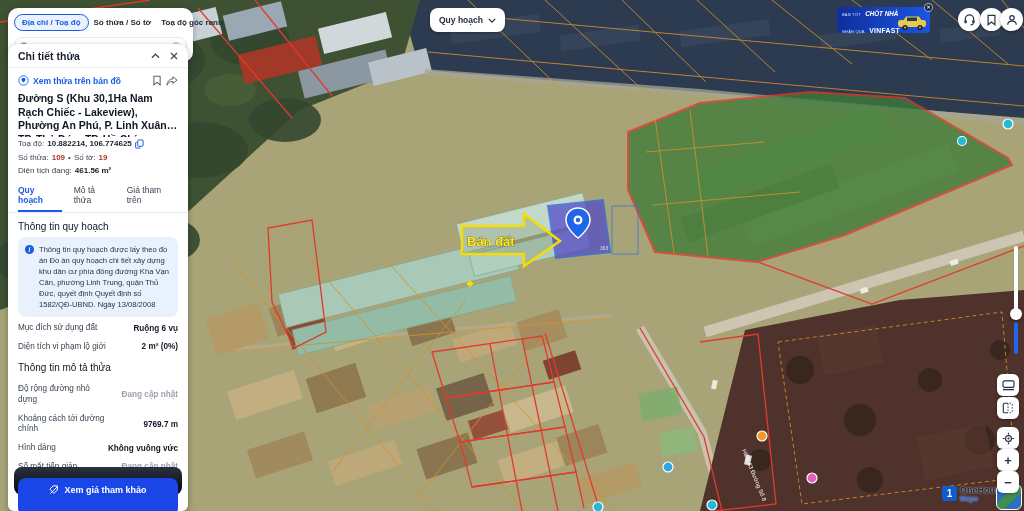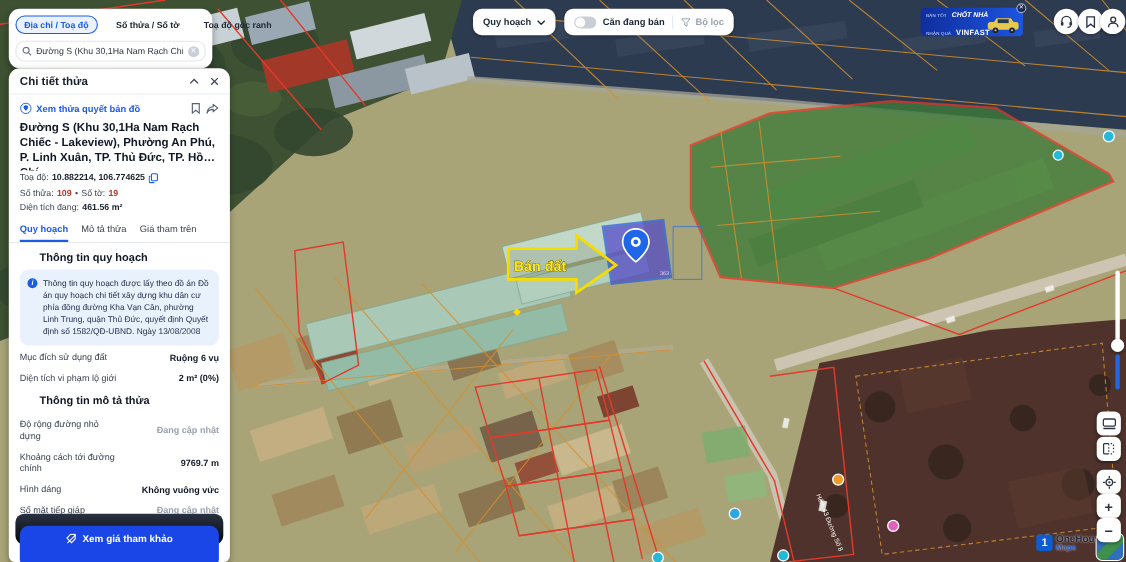--- a/index.html
+++ b/index.html
@@ -6,49 +6,49 @@
   html,body { width:1024px; height:511px; overflow:hidden; font-family:"Liberation Sans", sans-serif; }
   .stage { position:relative; width:1024px; height:511px; background:#9aa06b; overflow:hidden; }
   svg text { font-family:"Liberation Sans", sans-serif; }
 
   
   #map { position:absolute; inset:0; }
 
   
   .search-card { position:absolute; left:8px; top:8px; width:185px; background:#fff; border-radius:10px;
     box-shadow:0 2px 6px rgba(0,0,0,.3); padding:6px; z-index:30; }
-  .tabs-row { display:flex; gap:12px; align-items:center; }
+  .tabs-row { display:flex; gap:0; align-items:center; }
   .tab-pill { font-size:8px; font-weight:700; color:#222b36; padding:3px 4px; border-radius:20px;
     white-space:nowrap; border:1px solid transparent; cursor:pointer; }
   .tab-pill.active { color:#1a5ce5; background:#eaf2ff; border-color:#1a5ce5; padding:3px 7px; }
   .search-box { margin-top:6px; display:flex; align-items:center; gap:4px; border:1px solid #e4e7ec;
     border-radius:8px; height:19px; padding:0 5px; }
   .search-box input { border:none; outline:none; flex:1; font-size:8px; color:#2b3440; min-width:0;
     font-family:"Liberation Sans", sans-serif; background:transparent; }
   .clear-btn { width:10px; height:10px; border-radius:50%; background:#c9cfd8; color:#fff; font-size:7px;
     line-height:10px; text-align:center; flex:0 0 auto; }
 
   
-  .panel { position:absolute; left:8px; top:62px; bottom:0; width:201px; background:#fff;
+  .panel { position:absolute; left:8px; top:44px; bottom:0; width:180px; background:#fff;
     border-radius:10px 10px 6px 6px; box-shadow:0 2px 6px rgba(0,0,0,.3); z-index:30; overflow:hidden; }
   .panel-head { display:flex; align-items:center; justify-content:space-between; padding:6px 10px 5px;
     border-bottom:1px solid #eceef2; }
   .panel-title { font-size:10.5px; font-weight:700; color:#18202b; }
   .ph-ic { display:flex; gap:10px; align-items:center; }
   .view-row { display:flex; align-items:center; gap:4px; padding:7px 10px 5px; }
   .view-link { font-size:8.5px; font-weight:700; color:#1a5ce5; flex:1; cursor:pointer; }
   .addr { font-size:10.5px; font-weight:700; color:#101826; line-height:1.3; padding:1px 10px 4px;
     display:-webkit-box; -webkit-line-clamp:3; -webkit-box-orient:vertical; overflow:hidden; }
   .meta { font-size:8px; color:#3a4452; padding:2px 10px; display:flex; align-items:center; gap:3px; }
   .meta b { color:#18202b; font-weight:700; }
   .meta .red { color:#b5372a; font-weight:700; }
   .ptabs { display:flex; gap:12px; padding:6px 10px 0; border-bottom:1px solid #e6e9ee; margin-top:2px; }
   .ptab { font-size:8.5px; color:#3a4452; padding-bottom:5px; cursor:pointer; }
   .ptab.active { color:#1a5ce5; font-weight:700; border-bottom:2px solid #1a5ce5; }
-  .sec-h { font-size:10px; font-weight:700; color:#101826; padding:8px 10px 5px;margin-left:18px; }
+  .sec-h { font-size:10px; font-weight:400; color:#101826; padding:8px 10px 5px; }
   .notice { margin:0 10px; background:#e9f1fd; border-radius:8px; padding:7px 7px; display:flex; gap:5px; }
   .notice-txt { font-size:7.6px; color:#24324a; line-height:1.45; }
   .info-dot { width:9px; height:9px; border-radius:50%; background:#1a5ce5; color:#fff; font-size:6.5px;
     font-weight:700; text-align:center; line-height:9px; flex:0 0 auto; margin-top:1px; font-style:italic; }
   .prow { display:flex; justify-content:space-between; align-items:center; gap:8px; padding:6px 10px 2px; }
   .pl { font-size:8.2px; color:#3a4452; line-height:1.3; max-width:90px; }
   .pv { font-size:8.2px; font-weight:700; color:#101826; text-align:right; }
   .pv.muted { color:#9aa3b0; font-weight:700; }
   .cta-wrap { position:absolute; left:0; right:0; bottom:0; height:44px; }
   .dark-band { position:absolute; left:6px; right:6px; top:0; height:28px; border-radius:8px;
@@ -321,21 +321,21 @@
         <svg width="8" height="8" viewBox="0 0 8 8">
           <path d="M1,1 L7,7 M7,1 L1,7" stroke="#3f4956" stroke-width="1.2"></path>
         </svg>
       </span>
     </div>
     <div class="view-row">
       <svg width="11" height="11" viewBox="0 0 14 14">
         <circle cx="7" cy="7" r="6" fill="none" stroke="#1a5ce5" stroke-width="1.1"></circle>
         <path d="M7,3.4 c-1.7,0 -2.6,1.1 -2.6,2.4 c0,1.8 2.6,4 2.6,4 c0,0 2.6,-2.2 2.6,-4 c0,-1.3 -0.9,-2.4 -2.6,-2.4 Z" fill="#1a5ce5"></path>
       </svg>
-      <span class="view-link">Xem thửa quyết bản đồ</span>
+      <span class="view-link">Xem thửa trên bản đồ</span>
       <svg width="10" height="11" viewBox="0 0 12 14">
         <path d="M2,1.5 h8 v11 l-4,-3.2 -4,3.2 Z" fill="none" stroke="#55606e" stroke-width="1.3"></path>
       </svg>
       <svg width="12" height="10" viewBox="0 0 14 12">
         <path d="M8,1 L13,5 L8,9 V6.5 C4,6.5 2,8 1,11 C1.5,6 4,3.8 8,3.6 Z" fill="none" stroke="#55606e" stroke-width="1.2"></path>
       </svg>
     </div>
     <div class="addr">Đường S (Khu 30,1Ha Nam Rạch Chiếc - Lakeview), Phường An Phú, P. Linh Xuân, TP. Thủ Đức, TP. Hồ Chí...</div>
     <div class="meta">
       <span>Toạ độ:</span>
@@ -406,31 +406,20 @@
       </button>
     </div>
   </div>
 
   <div class="ctrl" id="layers-ctrl">
     <span>Quy hoạch</span>
     <svg width="8" height="5" viewBox="0 0 10 6">
       <polyline points="1,1 5,5 9,1" fill="none" stroke="#1c2733" stroke-width="1.5"></polyline>
     </svg>
   </div>
-  <div class="ctrl" id="listings-ctrl">
-    <span class="toggle">
-        <span class="knob"></span>
-      </span>
-    <span class="tg-label">Căn đang bán</span>
-    <span class="vdiv"></span>
-    <svg width="9" height="9" viewBox="0 0 12 12">
-      <path d="M1,1.5 H11 L7.3,6 V10.5 L4.7,9 V6 Z" fill="none" stroke="#9aa3af" stroke-width="1.2"></path>
-    </svg>
-    <span class="filter-lab">Bộ lọc</span>
-  </div>
 
   <div class="banner">
     <div class="b-txt">
       <div><span class="b-s">BÁN TỐT</span>
         <span class="b-b">CHỐT NHÀ</span></div>
       <div><span class="b-s">NHẬN QUÀ</span>
         <span class="b-b2">VINFAST</span></div>
     </div>
     <svg class="b-car" width="32" height="18" viewBox="0 0 32 18">
       <rect x="2" y="7" width="28" height="7" rx="2.5" fill="#e6c94d"></rect>

